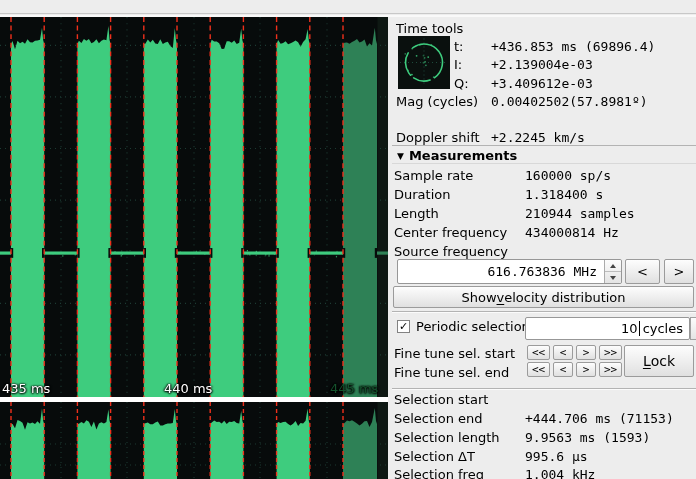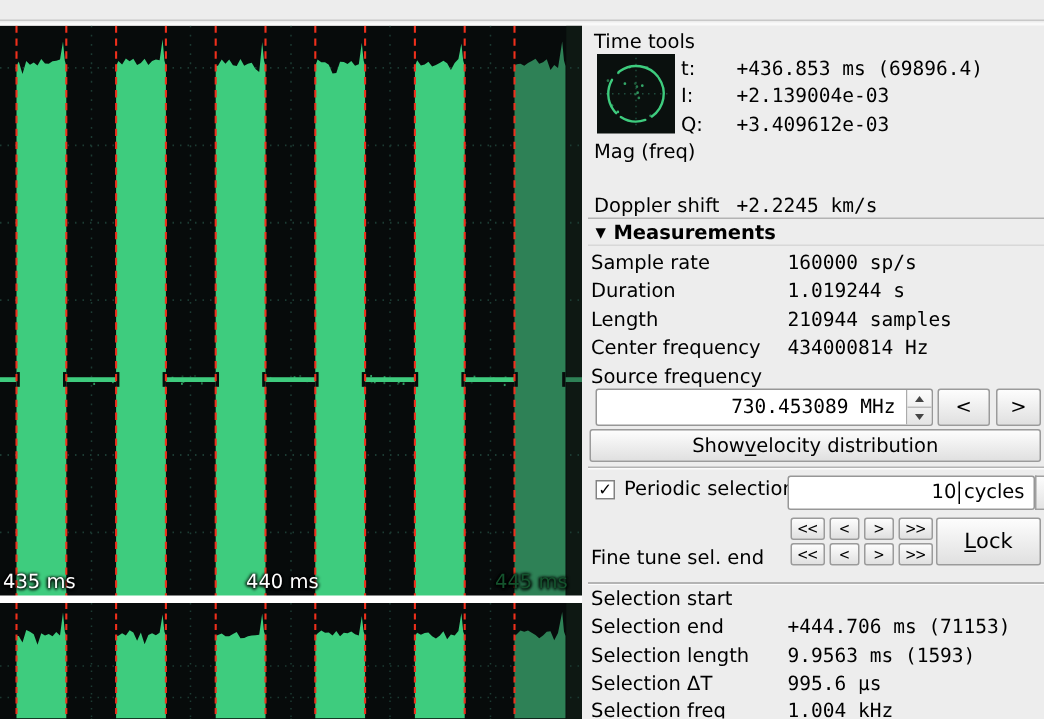--- a/index.html
+++ b/index.html
@@ -272,54 +272,55 @@
   </div>
   <div class="prow" style="top:57px">
     <span class="plB">I:</span>
     <span class="pv">+2.139004e-03</span>
   </div>
   <div class="prow" style="top:76px">
     <span class="plB">Q:</span>
     <span class="pv">+3.409612e-03</span>
   </div>
   <div class="prow" style="top:94px">
-    <span class="pl">Mag (freq)</span>
+    <span class="pl">Mag (cycles)</span>
+    <span class="pv">0.00402502(57.8981º)</span>
   </div>
   <div class="prow" style="top:130px">
     <span class="pl">Doppler shift</span>
     <span class="pv">+2.2245 km/s</span>
   </div>
 
   <div id="meas-header">
     <span class="tri">▼</span><span>Measurements</span>
   </div>
 
   <div class="prow" style="top:168px">
     <span class="pl2">Sample rate</span>
     <span class="pv2">160000 sp/s</span>
   </div>
   <div class="prow" style="top:187px">
     <span class="pl2">Duration</span>
-    <span class="pv2">1.019244 s</span>
+    <span class="pv2">1.318400 s</span>
   </div>
   <div class="prow" style="top:206px">
     <span class="pl2">Length</span>
     <span class="pv2">210944 samples</span>
   </div>
   <div class="prow" style="top:225px">
     <span class="pl2">Center frequency</span>
     <span class="pv2">434000814 Hz</span>
   </div>
   <div class="prow" style="top:244px">
     <span class="pl2">Source frequency</span>
     <span class="pv2"></span>
   </div>
 
   <div class="field" id="freq-field">
-    <span>730.453089 MHz</span>
+    <span>616.763836 MHz</span>
     <div class="spin">
       <div>
           <span class="tri-up"></span>
         </div>
       <div>
           <span class="tri-dn"></span>
         </div>
     </div>
   </div>
   <div class="btn" id="freq-prev">&lt;</div>
@@ -337,20 +338,21 @@
     <span>✓</span>
   </div>
   <div id="periodic-label">Periodic selection</div>
   <div class="field" id="cycles-field">
     <span>10</span>
       <span class="caret"></span>
       <span>cycles</span>
   </div>
   <div id="cycles-sliver"></div>
 
+  <div id="ft-start-label">Fine tune sel. start</div>
   <div id="ft-end-label">Fine tune sel. end</div>
 
   <div class="btn btn-sm ft1 sx0">&lt;&lt;</div>
   <div class="btn btn-sm ft1 sx1">&lt;</div>
   <div class="btn btn-sm ft1 sx2">&gt;</div>
   <div class="btn btn-sm ft1 sx3">&gt;&gt;</div>
   <div class="btn btn-sm ft2 sx0">&lt;&lt;</div>
   <div class="btn btn-sm ft2 sx1">&lt;</div>
   <div class="btn btn-sm ft2 sx2">&gt;</div>
   <div class="btn btn-sm ft2 sx3">&gt;&gt;</div>

